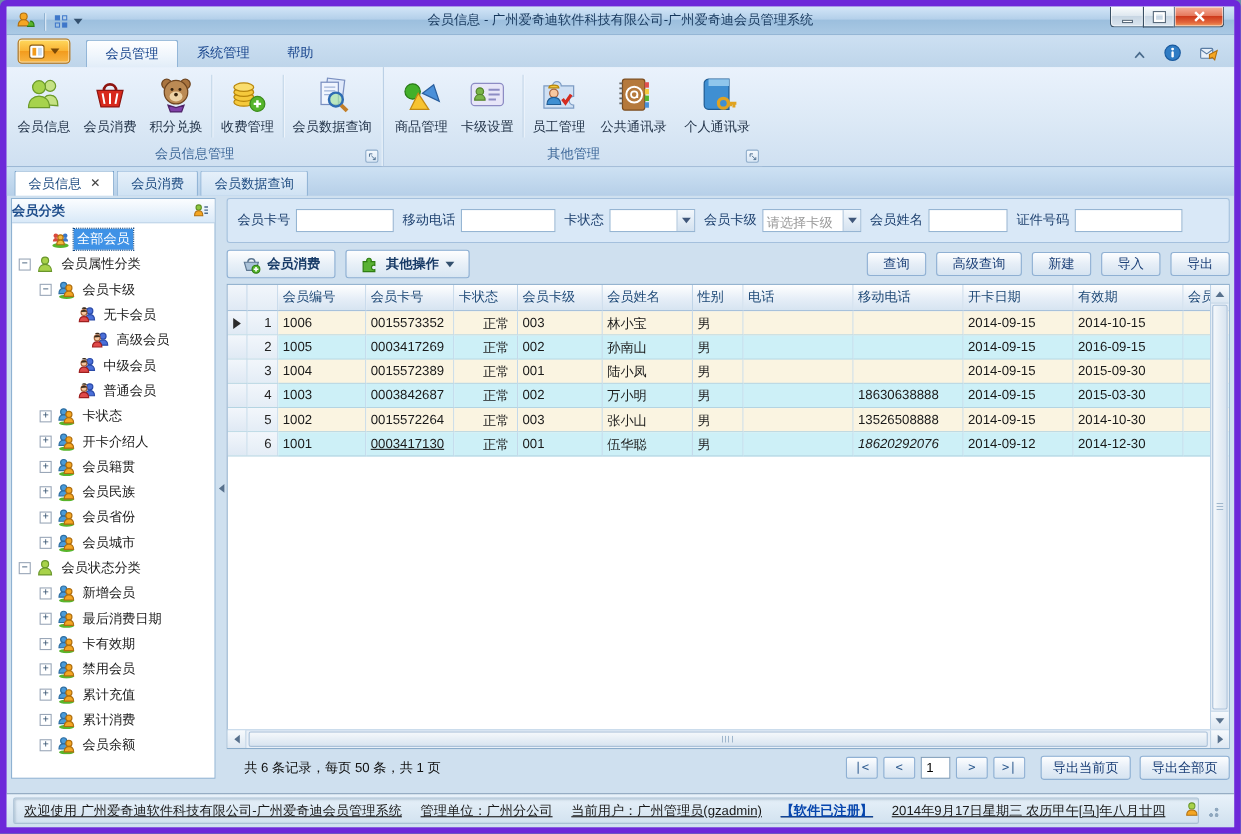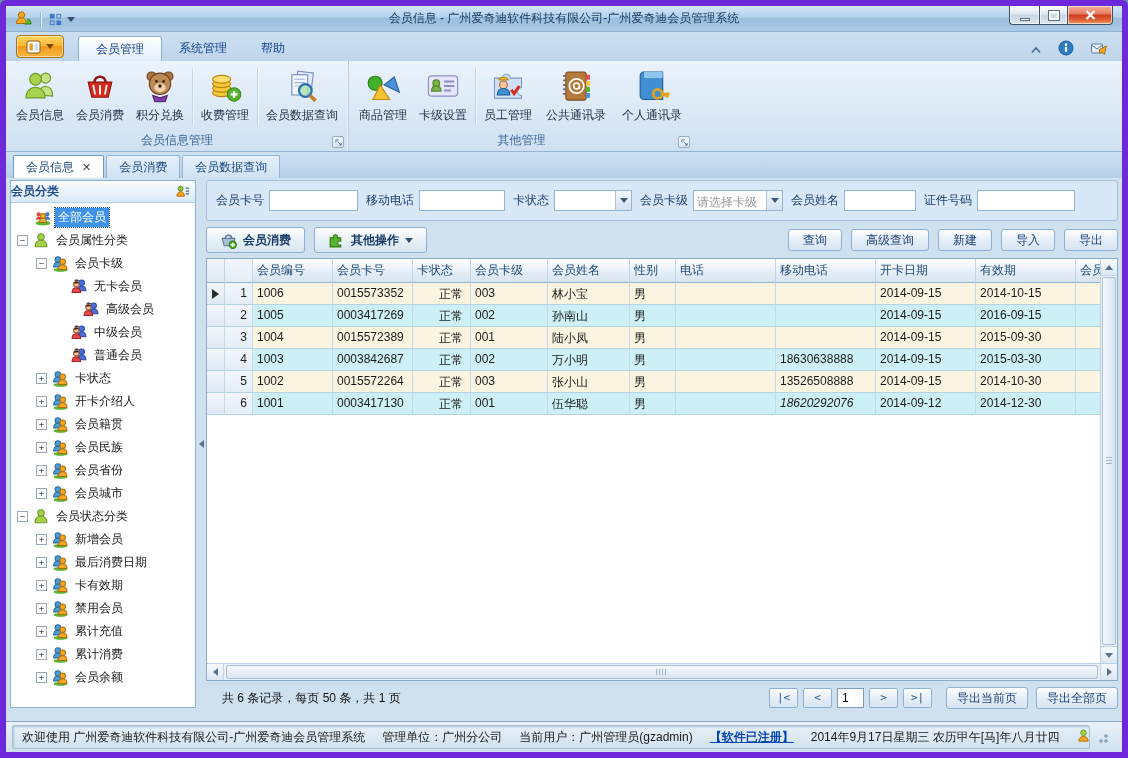--- a/index.html
+++ b/index.html
@@ -153,21 +153,21 @@
     background:linear-gradient(#fdfeff,#e6eef7 50%,#d6e4f1); border:1px solid #8fb0d3; border-radius:2px;
     margin-left:5px; font-family:"DejaVu Sans Mono",monospace; font-size:11px; }
   .pginput { width:27px; height:20px; border:1px solid #7f9db9; text-align:left; padding:0 4px;
     margin-left:5px; font:12px "Liberation Sans",sans-serif; }
   .expbtn { height:22px; line-height:20px; padding:0 10px; margin-left:8px;
     background:linear-gradient(#fdfeff,#e6eef7 50%,#d6e4f1); border:1px solid #8fb0d3; border-radius:3px; color:#1b3f77; }
 
   
   .statusbar { position:absolute; left:0; right:0; bottom:0; height:31px;
     background:linear-gradient(#e9f2fa,#cfe0ee); border-top:1px solid #8fa8bf;
-    display:flex; align-items:center; padding:0 14px 0 6px; }
+    display:flex; align-items:center; padding:0 14px 0 6px;text-decoration:underline; }
   .status-inner { flex:1; height:24px; border:1px solid #a9c0d4; border-radius:2px;
     box-shadow:inset 1px 1px 2px rgba(90,120,150,.35); display:flex; align-items:center;
     padding:0 9px; gap:17px; white-space:nowrap; overflow:hidden; }
   .status-inner .lic { color:#0645ad; font-weight:bold; text-decoration:underline; }
   .status-right { display:flex; align-items:center; gap:4px; margin-left:auto; }
   .grip { width:12px; height:12px; margin-left:6px; flex:0 0 auto;
     background:
       radial-gradient(circle at 10px 10px,#8fa8bf 1.5px,transparent 2px),
       radial-gradient(circle at 10px 5px,#8fa8bf 1.5px,transparent 2px),
       radial-gradient(circle at 5px 10px,#8fa8bf 1.5px,transparent 2px); }
@@ -404,21 +404,21 @@
         <span>会员分类</span>
         <span class="hicon">
           <svg width="15" height="15" viewBox="0 0 16 16">
               <circle cx="6" cy="5" r="2.6" fill="#8cc63f" stroke="#5d8f22"></circle>
               <path d="M2 13c0-3.2 1.8-4.8 4-4.8s4 1.6 4 4.8z" fill="#f5a623" stroke="#b06f0f"></path>
               <path d="M11.5 4.5h3.5M11.5 7.5h3.5M11.5 10.5h3.5" stroke="#4a6b8c" stroke-width="1.3"></path>
             </svg>
         </span>
       </div>
       <div class="tree">
-          <div class="tnode sel" style="padding-left: 8px;">
+          <div class="tnode sel" style="padding-left: 20px;">
             <span class="expspacer"></span>
             <span class="ticon"><svg width="18" height="17" viewBox="0 0 16 16">
                 <circle cx="4" cy="5" r="2" fill="#d94a3c"></circle>
                 <path d="M1.5 10c0-2 1-3 2.5-3s2.5 1 2.5 3z" fill="#d94a3c"></path>
                 <circle cx="12" cy="5" r="2" fill="#3a78c9"></circle>
                 <path d="M9.5 10c0-2 1-3 2.5-3s2.5 1 2.5 3z" fill="#3a78c9"></path>
                 <ellipse cx="8" cy="13.3" rx="7" ry="2.2" fill="#58b52c"></ellipse>
                 <circle cx="8" cy="6.5" r="2.3" fill="#f2b63c" stroke="#b06f0f"></circle>
                 <path d="M4.8 12.7c0-2.6 1.4-4 3.2-4s3.2 1.4 3.2 4z" fill="#f2b63c" stroke="#b06f0f"></path>
               </svg></span>
@@ -809,21 +809,21 @@
                 <div class="gc r-odd" style="width: 100px;"></div>
                 <div class="gc r-odd" style="width: 100px;">13526508888</div>
                 <div class="gc r-odd" style="width: 100px;">2014-09-15</div>
                 <div class="gc r-odd" style="width: 100px;">2014-10-30</div>
                 <div class="gc r-odd" style="width: 46px;"></div>
               </div>
               <div class="grow">
                 <div class="gc ind"></div>
                 <div class="gc num">6</div>
                 <div class="gc r-even" style="width: 80px;">1001</div>
-                <div class="gc r-even" style="width: 80px;">0003417130</div>
+                <div class="gc r-even" style="width: 80px; text-decoration: underline;">0003417130</div>
                 <div class="gc r-even ra" style="width: 58px;">正常</div>
                 <div class="gc r-even" style="width: 77px;">001</div>
                 <div class="gc r-even" style="width: 82px;">伍华聪</div>
                 <div class="gc r-even" style="width: 46px;">男</div>
                 <div class="gc r-even" style="width: 100px;"></div>
                 <div class="gc r-even" style="width: 100px; font-style: italic;">18620292076</div>
                 <div class="gc r-even" style="width: 100px;">2014-09-12</div>
                 <div class="gc r-even" style="width: 100px;">2014-12-30</div>
                 <div class="gc r-even" style="width: 46px;"></div>
               </div>

